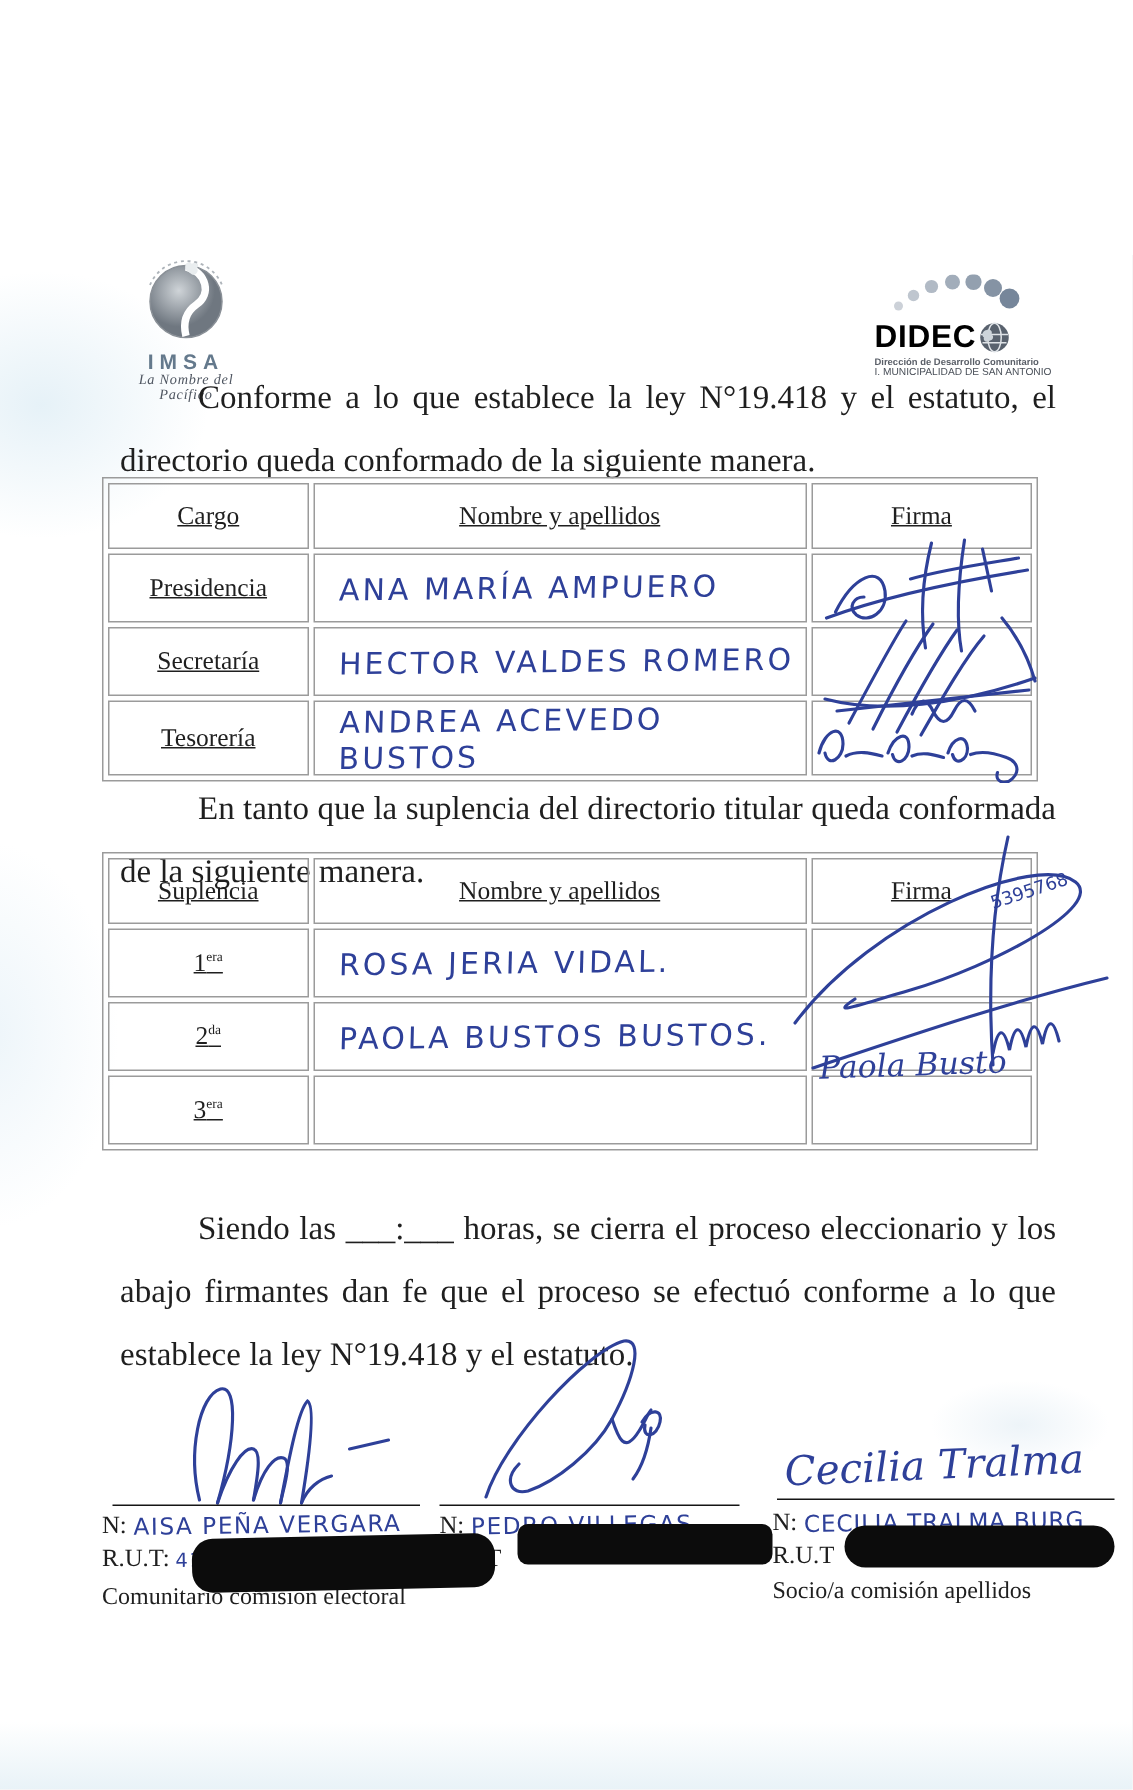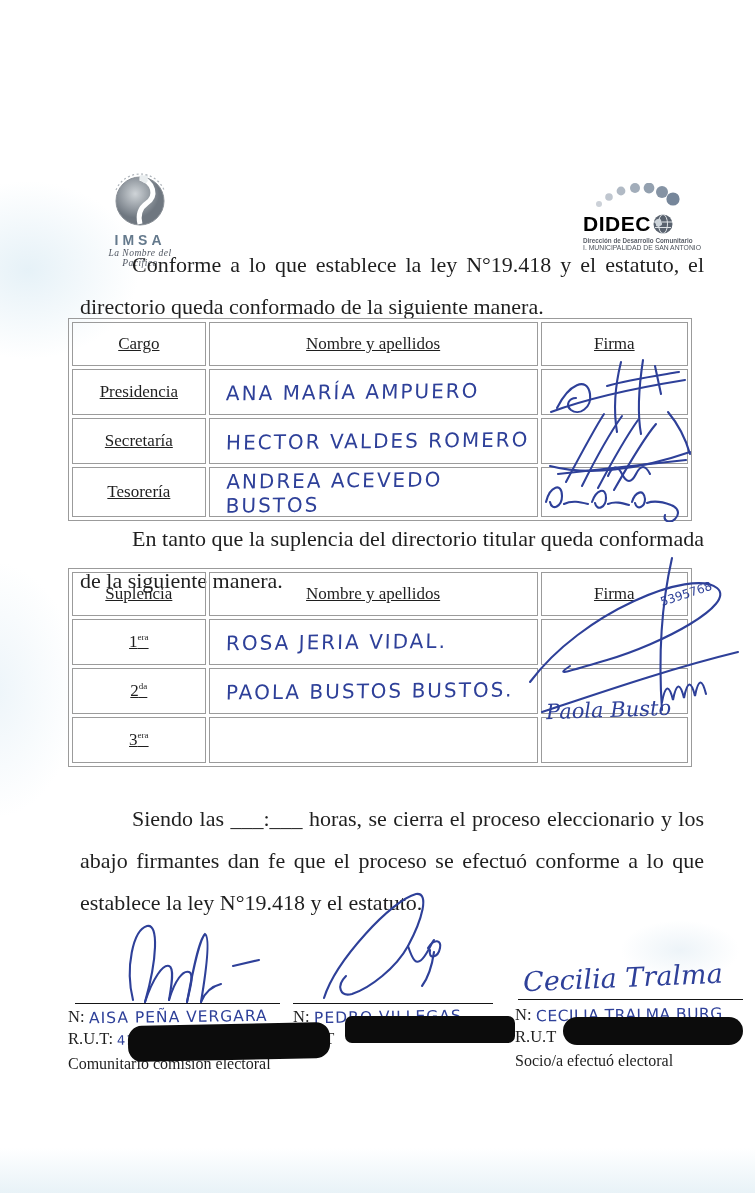--- a/index.html
+++ b/index.html
@@ -48,21 +48,21 @@
   .sig-line{position:absolute;height:0;border-top:1.6px solid #151515;}
   .sig-col{position:absolute;font-size:16.5px;line-height:22px;}
   .n-row,.rut-row{white-space:nowrap;}
   .role{font-size:16px;margin-top:2px;}
   .redaction{position:absolute;background:#0c0c0c;z-index:6;}
   .cursive-sig{
     position:absolute;font-family:"DejaVu Serif",serif;font-style:italic;
     color:var(--ink);z-index:3;
   }
   
-  .imsa{position:absolute;left:92px;top:168px;width:96px;text-align:center;}
+  .imsa{position:absolute;left:76px;top:168px;width:96px;text-align:center;}
   .imsa .name{font-family:"Liberation Sans",sans-serif;font-weight:bold;
     font-size:14px;letter-spacing:4px;color:#64798c;margin-top:-2px;}
   .imsa .tag{font-size:9.5px;font-style:italic;color:#4e5560;letter-spacing:.5px;}
   
   .dideco{position:absolute;left:583px;top:183px;width:158px;}
   .dideco .word{font-family:"Liberation Sans",sans-serif;font-weight:bold;
     font-size:21px;color:#000000;letter-spacing:.5px;line-height:20px;display:flex;align-items:center;}
   .dideco .sub1{font-size:6.3px;font-weight:bold;color:#5a5f68;
     font-family:"Liberation Sans",sans-serif;margin-top:2px;}
   .dideco .sub2{font-size:6.8px;color:#4b515a;font-family:"Liberation Sans",sans-serif;}
@@ -236,20 +236,20 @@
   </div>
 
   <div class="sig-col" style="left:293px;top:1006px;width:220px;">
     <div class="n-row"><span class="typed">N:</span> <span class="hw hw-small">PEDRO VILLEGAS</span></div>
     <div class="rut-row"><span class="typed">R.U.T</span></div>
   </div>
 
   <div class="sig-col" style="left:515px;top:1004px;width:240px;">
     <div class="n-row"><span class="typed">N:</span> <span class="hw hw-small" style="letter-spacing:.5px;">CECILIA TRALMA BURG</span></div>
     <div class="rut-row"><span class="typed">R.U.T</span></div>
-    <div class="role typed">Socio/a efectuó electoral</div>
+    <div class="role typed">Socio/a comisión apellidos</div>
   </div>
 
   <div class="redaction" style="left:128px;top:1024px;width:202px;height:36px;border-radius:14px;transform:rotate(-1.2deg);"></div>
   <div class="redaction" style="left:345px;top:1016px;width:170px;height:27px;border-radius:7px;"></div>
   <div class="redaction" style="left:563px;top:1017px;width:180px;height:28px;border-radius:14px;"></div>
 
 </div>
 
 </body></html>

